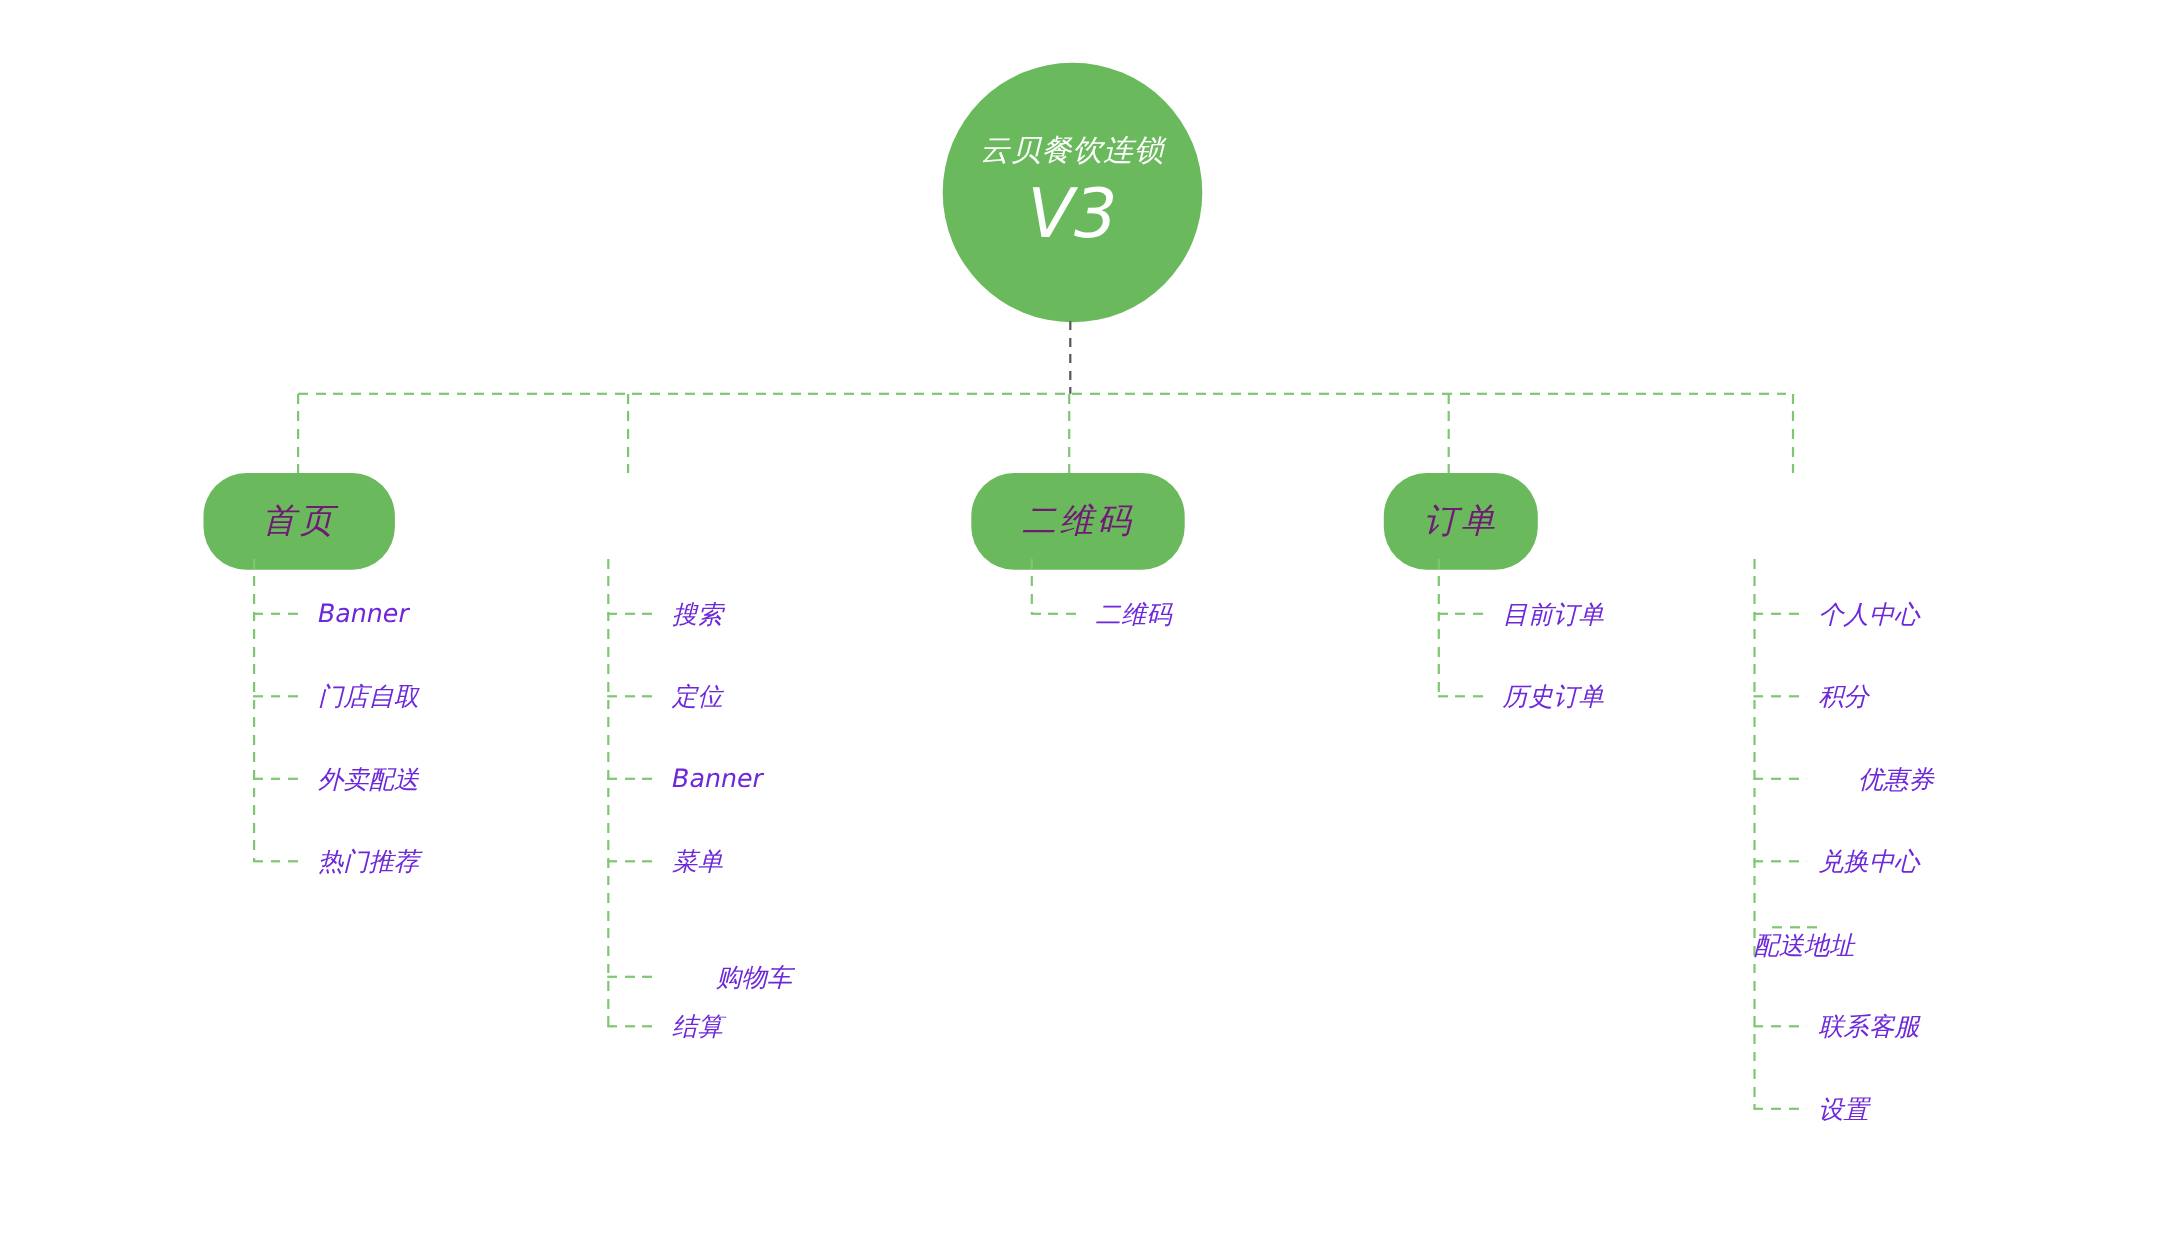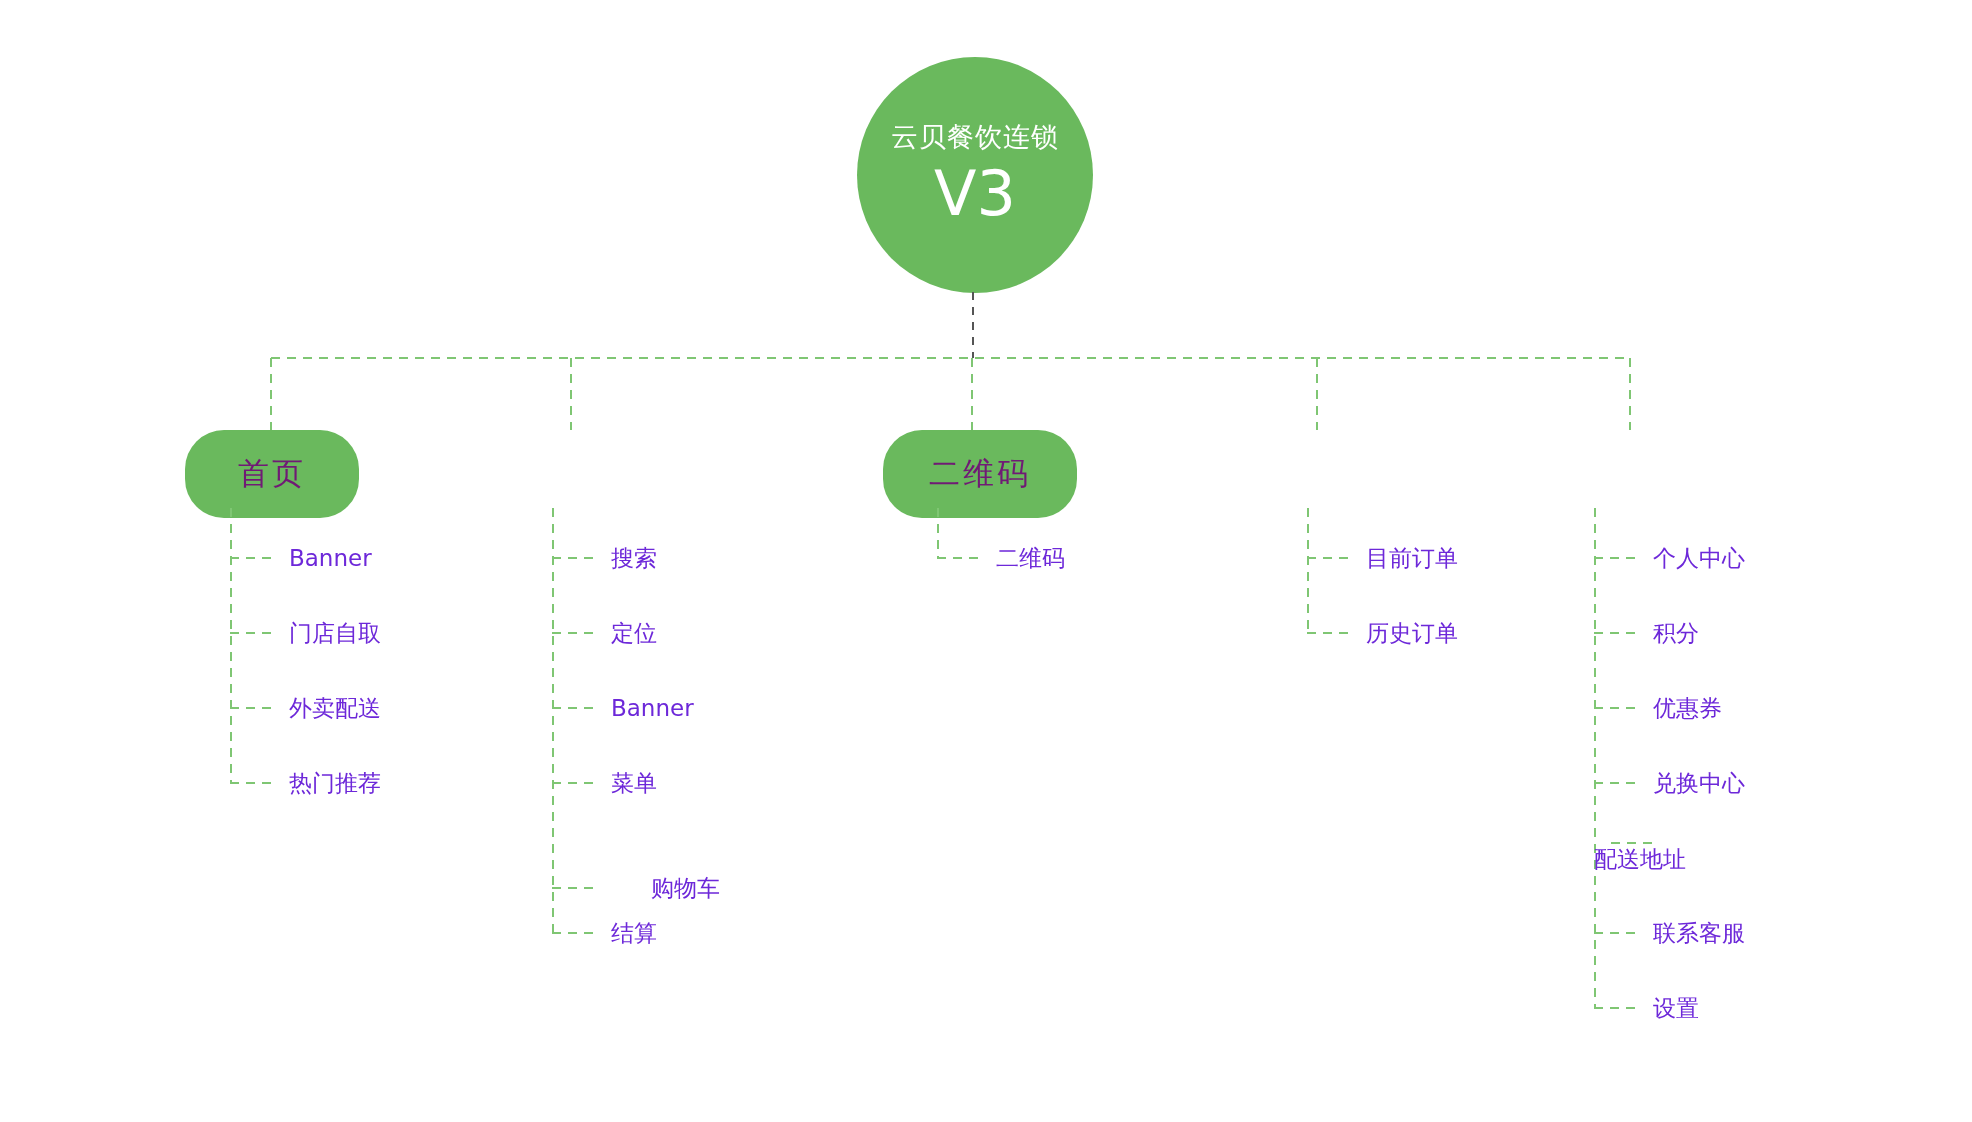--- a/index.html
+++ b/index.html
@@ -3,20 +3,21 @@
 <meta charset="utf-8">
 <style>
   html, body { margin: 0; padding: 0; background: #ffffff; }
   .canvas {
     position: relative;
     width: 1972px;
     height: 1122px;
     background: #ffffff;
     font-family: "DejaVu Sans", "Liberation Sans", sans-serif;
     overflow: hidden;
+    font-style: italic;
   }
   
   .circle-node {
     position: absolute;
     border-radius: 50%;
     background: #6ab95d;
     color: #ffffff;
     display: flex;
     flex-direction: column;
     align-items: center;
@@ -88,20 +89,23 @@
   <div class="vline" style="left:971px; top:358px; height:72px;"></div>
   <div class="vline" style="left:1316px; top:358px; height:72px;"></div>
   <div class="vline" style="left:1629px; top:358px; height:72px;"></div>
 
   <div class="pill-node" style="left:185px; top:430px; width:174px;">
     <span>首页</span>
   </div>
   <div class="pill-node" style="left:883px; top:430px; width:194px;">
     <span>二维码</span>
   </div>
+  <div class="pill-node" style="left:1258px; top:430px; width:140px;">
+    <span>订单</span>
+  </div>
 
   <div class="vline" style="left:230px; top:508px; height:275px;"></div>
   <div class="vline" style="left:552px; top:508px; height:425px;"></div>
   <div class="vline" style="left:937px; top:508px; height:50px;"></div>
   <div class="vline" style="left:1307px; top:508px; height:125px;"></div>
   <div class="vline" style="left:1594px; top:508px; height:500px;"></div>
 
   <div class="leaf" style="left:230px; top:542px;">
     <span class="dash"></span>
     <span>Banner</span>
@@ -159,21 +163,21 @@
   </div>
 
   <div class="leaf" style="left:1594px; top:542px;">
     <span class="dash"></span>
     <span>个人中心</span>
   </div>
   <div class="leaf" style="left:1594px; top:617px;">
     <span class="dash"></span>
     <span>积分</span>
   </div>
-  <div class="leaf" style="left:1594px; top:692px;">
+  <div class="leaf" style="left:1594px; top:692px;gap:36px;">
     <span class="dash"></span>
     <span>优惠券</span>
   </div>
   <div class="leaf" style="left:1594px; top:767px;">
     <span class="dash"></span>
     <span>兑换中心</span>
   </div>
   <div class="leaf" style="left:1594px; top:842px;flex-direction:column;">
     <span class="dash"></span>
     <span>配送地址</span>

